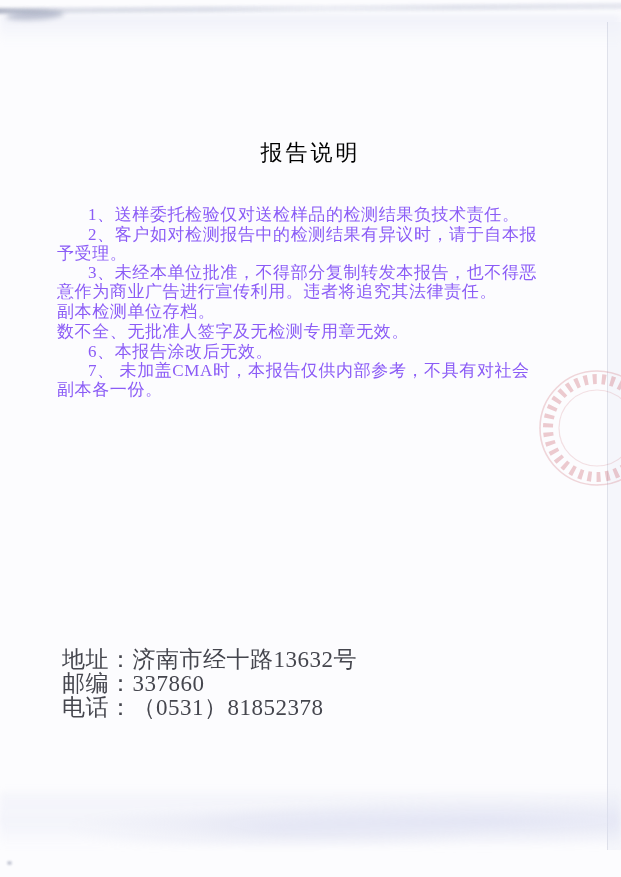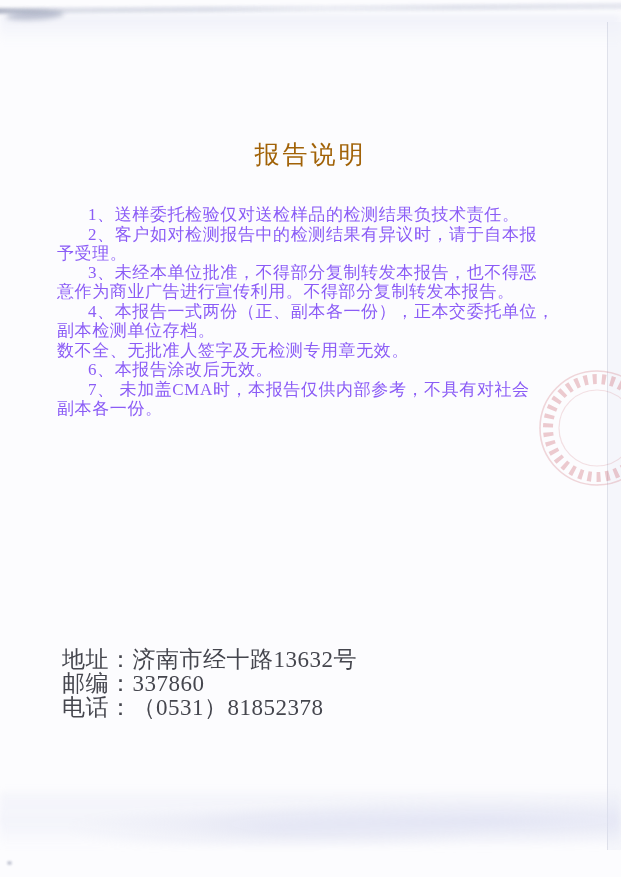--- a/index.html
+++ b/index.html
@@ -63,22 +63,22 @@
   
   .stamp{
     position:absolute;left:527px;top:358px;width:140px;height:140px;
     filter:blur(.7px);
     opacity:.85;
   }
   
   .title{
     position:absolute;top:138px;left:0;width:100%;
     text-align:center;
-    font-size:25px;letter-spacing:3px;
-    color:#a16207;
+    font-size:22px;letter-spacing:3px;
+    color:#000000;
   }
   .notes{
     position:absolute;top:206px;left:57px;width:516px;
     font-size:17px;line-height:18.8px;
     letter-spacing:.6px;
     color:#8b5cf6;
   }
   .note{margin:0 0 1px 0;}
   .note .line{white-space:nowrap;}
   .note .indent{padding-left:31px;}
@@ -114,24 +114,23 @@
   <div class="notes">
     <div class="note">
       <div class="line indent">1、送样委托检验仅对送检样品的检测结果负技术责任。</div>
     </div>
     <div class="note">
       <div class="line indent">2、客户如对检测报告中的检测结果有异议时，请于自本报</div>
       <div class="line">予受理。</div>
     </div>
     <div class="note">
       <div class="line indent">3、未经本单位批准，不得部分复制转发本报告，也不得恶</div>
-      <div class="line">意作为商业广告进行宣传利用。不得部分复制转发本报告。</div>
+      <div class="line">意作为商业广告进行宣传利用。违者将追究其法律责任。</div>
     </div>
     <div class="note">
-      <div class="line indent">4、本报告一式两份（正、副本各一份），正本交委托单位，</div>
       <div class="line">副本检测单位存档。</div>
     </div>
     <div class="note">
       <div class="line">数不全、无批准人签字及无检测专用章无效。</div>
     </div>
     <div class="note">
       <div class="line indent">6、本报告涂改后无效。</div>
     </div>
     <div class="note">
       <div class="line indent">7、 未加盖CMA时，本报告仅供内部参考，不具有对社会</div>

